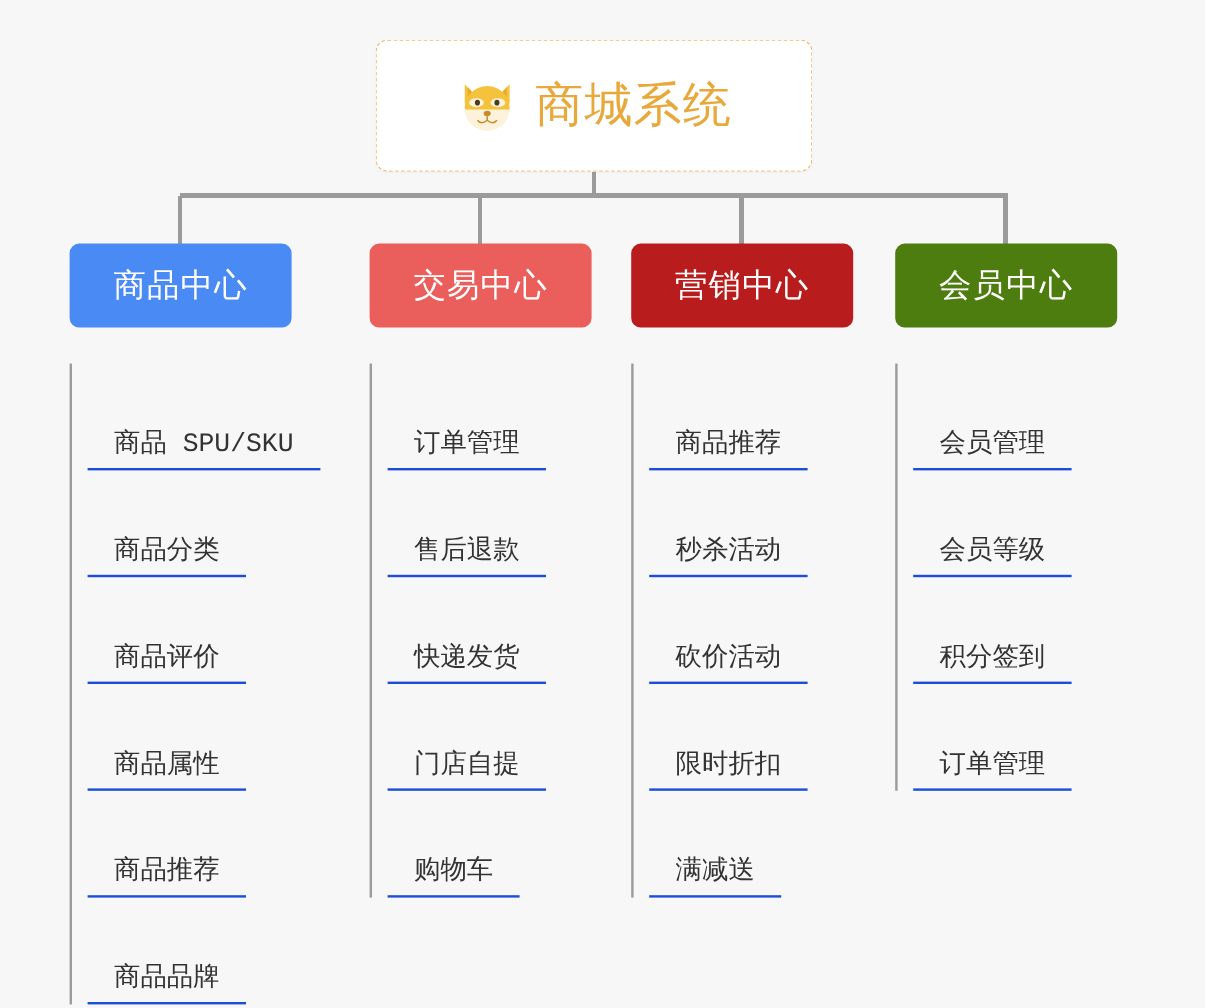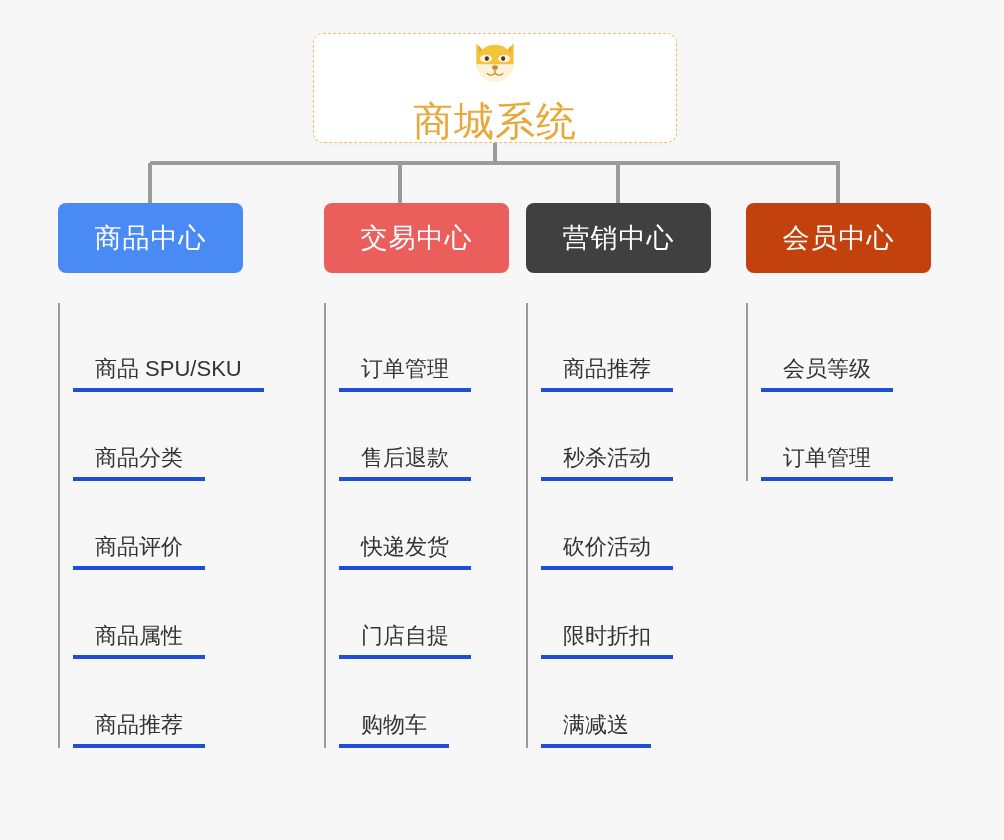--- a/index.html
+++ b/index.html
@@ -30,21 +30,20 @@
     height: 110px;
     background: #ffffff;
     border: 1px dashed #f0bb6a;
     border-radius: 10px;
     box-sizing: border-box;
     display: flex;
     align-items: center;
     justify-content: center;
     gap: 14px;
     box-shadow: 0 1px 2px rgba(0,0,0,0.03);
-    flex-direction: column;
   }
   .root-emoji {
     width: 52px;
     height: 52px;
     flex: 0 0 52px;
     display: block;
   }
   .root-title {
     font-size: 40px;
     color: #e8a93c;
@@ -67,20 +66,21 @@
   
   .columns {
     position: absolute;
     left: 0;
     top: 203px;
     width: 1004px;
   }
   .column {
     position: absolute;
     top: 0;
+    font-family: Liberation Mono, monospace;
   }
   .col-header {
     height: 70px;
     border-radius: 8px;
     display: flex;
     align-items: center;
     justify-content: center;
     color: #ffffff;
     font-size: 27px;
     font-weight: 400;
@@ -98,21 +98,21 @@
     display: flex;
     align-items: flex-end;
     box-sizing: border-box;
   }
   .leaf-label {
     display: inline-block;
     font-size: 22px;
     color: #333333;
     line-height: 1.1;
     padding: 0 22px 7px 22px;
-    border-bottom: 4px solid #1d4ed8;
+    border-bottom: 2px solid #1d4ed8;
     white-space: nowrap;
   }
 </style>
 </head>
 <body style="background: rgb(247, 247, 247);">
 
 <div id="chart-root">
 
   <svg class="connectors" viewBox="0 0 1004 840" width="1004" height="840" xmlns="http://www.w3.org/2000/svg">
     <g stroke="#9b9b9b" stroke-width="4" fill="none" shape-rendering="crispEdges">
@@ -160,24 +160,27 @@
           </div>
         <div class="leaf-item">
             <span class="leaf-label">商品评价</span>
           </div>
         <div class="leaf-item">
             <span class="leaf-label">商品属性</span>
           </div>
         <div class="leaf-item">
             <span class="leaf-label">商品推荐</span>
           </div>
-      </div>
-    </div>
-
-    <div class="column" style="left:324px;width:185px;text-align:right;">
+        <div class="leaf-item">
+            <span class="leaf-label">商品品牌</span>
+          </div>
+      </div>
+    </div>
+
+    <div class="column" style="left:308px;width:185px;text-align:right;">
       <div class="col-header" style="background: rgb(234, 94, 91);">
         <span>交易中心</span>
       </div>
       <div class="leaf-list">
         <div class="leaf-item">
             <span class="leaf-label">订单管理</span>
           </div>
         <div class="leaf-item">
             <span class="leaf-label">售后退款</span>
           </div>
@@ -187,21 +190,21 @@
         <div class="leaf-item">
             <span class="leaf-label">门店自提</span>
           </div>
         <div class="leaf-item">
             <span class="leaf-label">购物车</span>
           </div>
       </div>
     </div>
 
     <div class="column" style="left:526px;width:185px;">
-      <div class="col-header" style="background: #404040;">
+      <div class="col-header" style="background: #b91c1c;">
         <span>营销中心</span>
       </div>
       <div class="leaf-list">
         <div class="leaf-item">
             <span class="leaf-label">商品推荐</span>
           </div>
         <div class="leaf-item">
             <span class="leaf-label">秒杀活动</span>
           </div>
         <div class="leaf-item">
@@ -210,26 +213,32 @@
         <div class="leaf-item">
             <span class="leaf-label">限时折扣</span>
           </div>
         <div class="leaf-item">
             <span class="leaf-label">满减送</span>
           </div>
       </div>
     </div>
 
     <div class="column" style="left:746px;width:185px;">
-      <div class="col-header" style="background: #c2410c;">
+      <div class="col-header" style="background: #4d7c0f;">
         <span>会员中心</span>
       </div>
       <div class="leaf-list">
         <div class="leaf-item">
+            <span class="leaf-label">会员管理</span>
+          </div>
+        <div class="leaf-item">
             <span class="leaf-label">会员等级</span>
+          </div>
+        <div class="leaf-item">
+            <span class="leaf-label">积分签到</span>
           </div>
         <div class="leaf-item">
             <span class="leaf-label">订单管理</span>
           </div>
       </div>
     </div>
 
   </div>
 </div>
 

